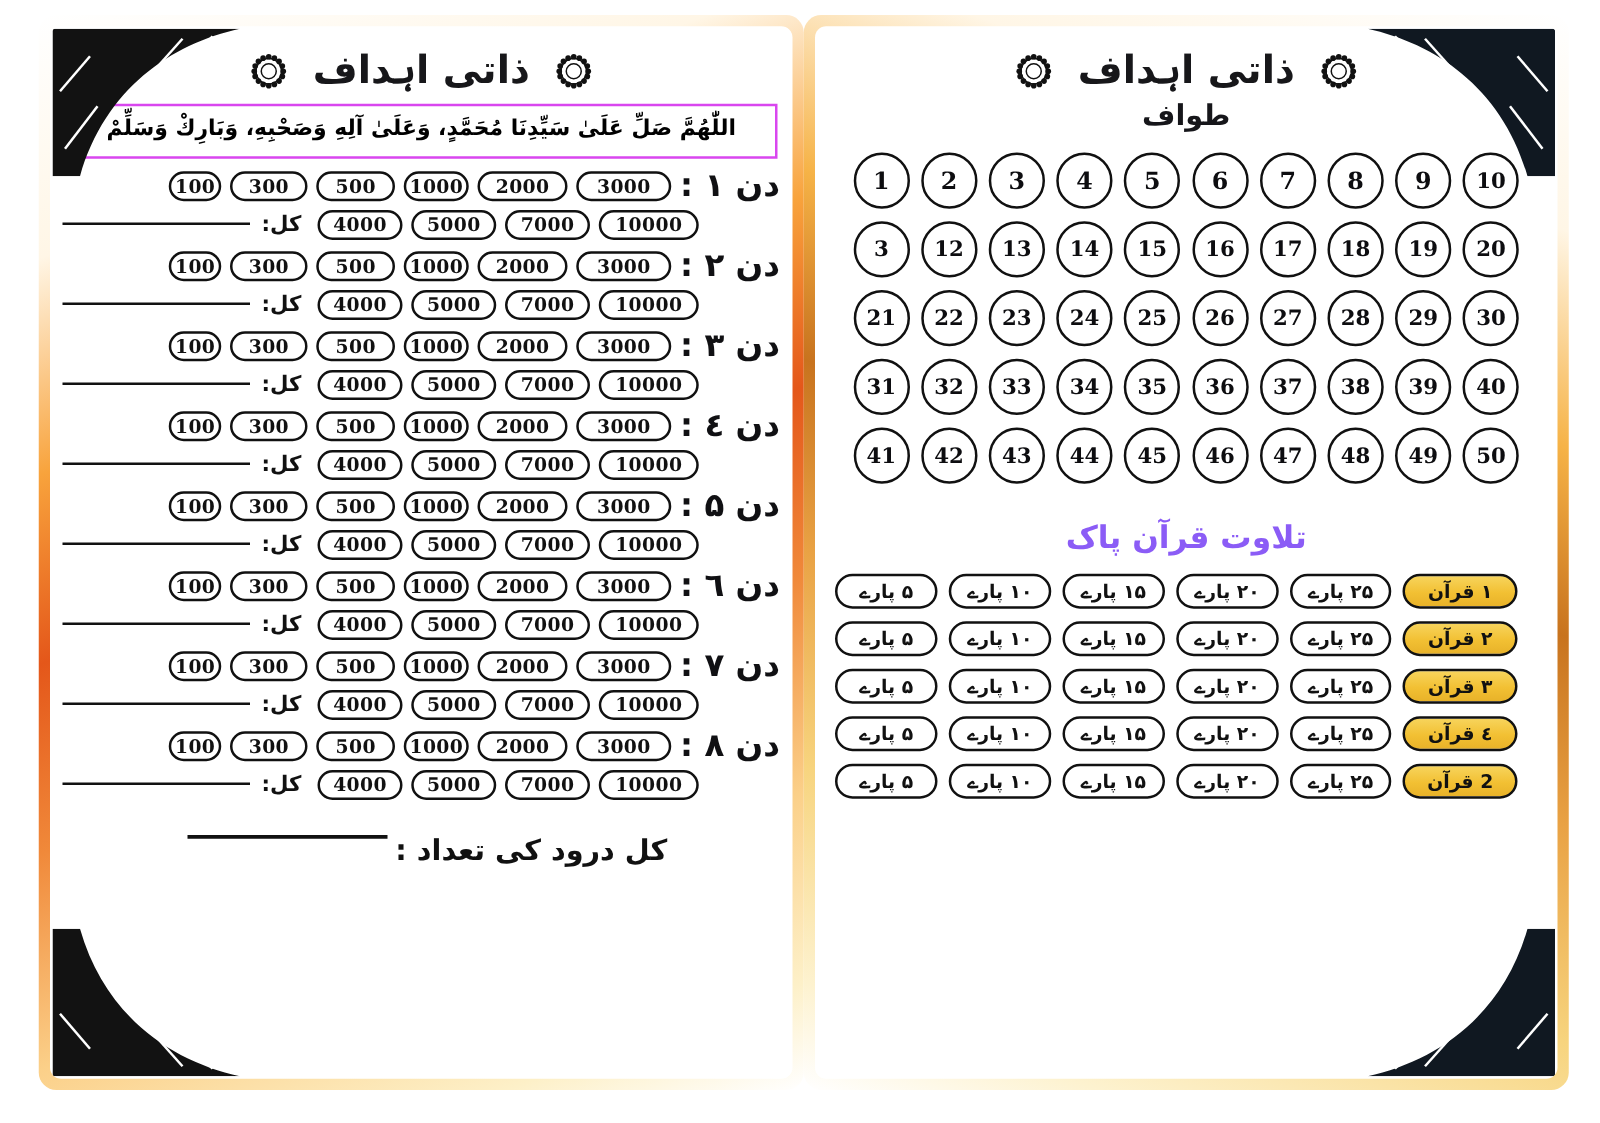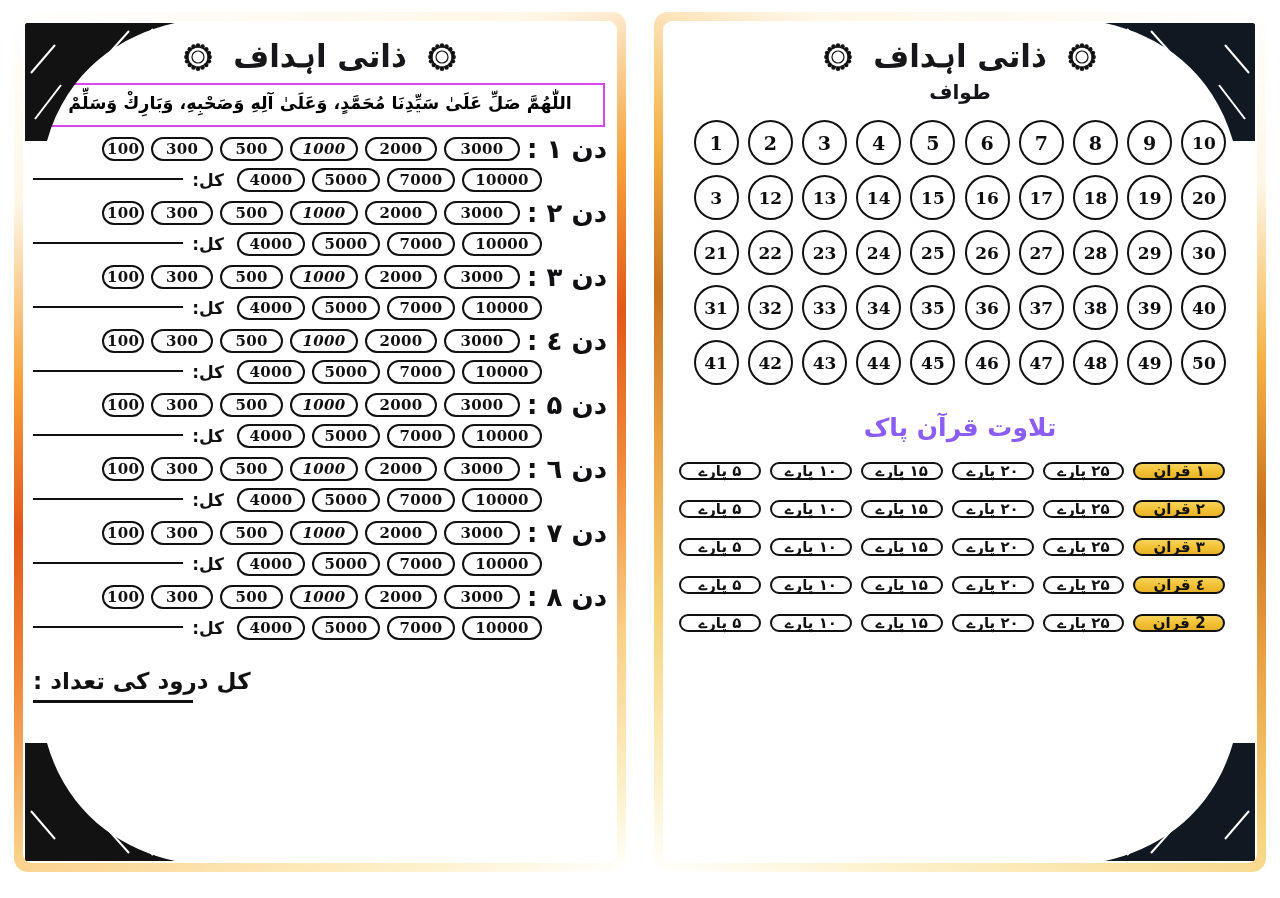--- a/index.html
+++ b/index.html
@@ -5,21 +5,21 @@
   html,body{margin:0;padding:0;}
   body{
     width:1280px;height:898px;
     background:#ffffff;
     font-family:"DejaVu Sans","Liberation Sans",sans-serif;
     overflow:hidden;
   }
   .spread{
     position:relative;width:1280px;height:898px;
     display:flex;justify-content:space-between;
-    box-sizing:border-box;padding:12px 14px;
+    box-sizing:border-box;padding:12px 31px;
   }
 
   
   .page{
     position:relative;
     width:612px;height:860px;
     box-sizing:border-box;
     background:#fefefc;
     border-radius:14px;
     overflow:hidden;
@@ -58,21 +58,21 @@
   }
   .hdr .title{
     font-family:"DejaVu Sans","Liberation Sans",sans-serif;
     font-size:31px;font-weight:bold;color:#17171a;
     letter-spacing:0px;line-height:1;
     white-space:nowrap;
   }
   .rosette{width:30px;height:30px;flex:0 0 auto;}
   .subtitle{
     text-align:center;direction:rtl;
-    font-size:20px;font-weight:bold;color:#16161a;
+    font-size:23px;font-weight:bold;color:#16161a;
     margin-top:8px;
     font-family:"DejaVu Sans","Liberation Sans",sans-serif;
   }
   .subtitle.small{font-size:21px;}
 
   
   .durood-box{
     margin:11px 12px 0 12px;
     border:2px solid #d946ef;
     background:#fff;
@@ -108,21 +108,21 @@
     display:flex;align-items:center;justify-content:center;
     height:24px;
     padding:0 2px;
     box-sizing:border-box;
     font-family:"DejaVu Serif","Liberation Serif",serif;
     letter-spacing:0.3px;
   }
   .pill.n100{width:42px;}
   .pill.n300{width:62px;}
   .pill.n500{width:63px;}
-  .pill.n1000{width:68px;font-style:italic;}
+  .pill.n1000{width:52px;}
   .pill.n2000{width:72px;}
   .pill.n3000{width:76px;}
   .pill.w4{width:68px;}
   .pill.w10k{width:80px;}
 
   .day-line2{
     display:flex;align-items:center;justify-content:flex-start;
     gap:7px;height:31px;padding-right:0px;
   }
   .kul{
@@ -131,22 +131,22 @@
     font-family:"DejaVu Sans","Liberation Sans",sans-serif;
   }
   .blank-line{
     flex:0 0 auto;width:150px;height:0;
     border-bottom:2px solid #111;
     margin-bottom:3px;
   }
 
   
   .total-row{
-    direction:rtl;display:flex;align-items:flex-end;justify-content:center;
-    gap:6px;margin-top:24px;padding-left:10px;flex-direction:column;
+    direction:rtl;display:flex;justify-content:center;
+    gap:6px;margin-top:24px;padding-left:10px;
   }
   .total-label{
     font-size:23px;font-weight:bold;color:#111;
     font-family:"DejaVu Sans","Liberation Sans",sans-serif;
     white-space:nowrap;
   }
   .total-blank{width:160px;height:0;border-bottom:3px solid #111;margin-bottom:5px;}
 
   
   .grid{
@@ -175,21 +175,21 @@
     margin-top:28px;
     font-family:"DejaVu Sans","Liberation Sans",sans-serif;
   }
   .tilawat{margin:10px 16px 0 16px;direction:rtl;}
   .t-row{
     display:flex;align-items:center;justify-content:flex-start;
     gap:9px;height:38px;
   }
   .t-pill{
     border:2.5px solid #111;border-radius:999px;background:#fff;
-    height:18px;width:84px;
+    height:28px;width:84px;
     display:flex;align-items:center;justify-content:center;
     font-size:15px;font-weight:bold;color:#111;direction:rtl;
     box-sizing:border-box;
     font-family:"DejaVu Sans","Liberation Sans",sans-serif;
     white-space:nowrap;
   }
   .t-pill.gold{
     background:linear-gradient(180deg,#f7d45c 0%,#f2c033 55%,#e8b229 100%);
     width:94px;margin-right:16px;
   }

